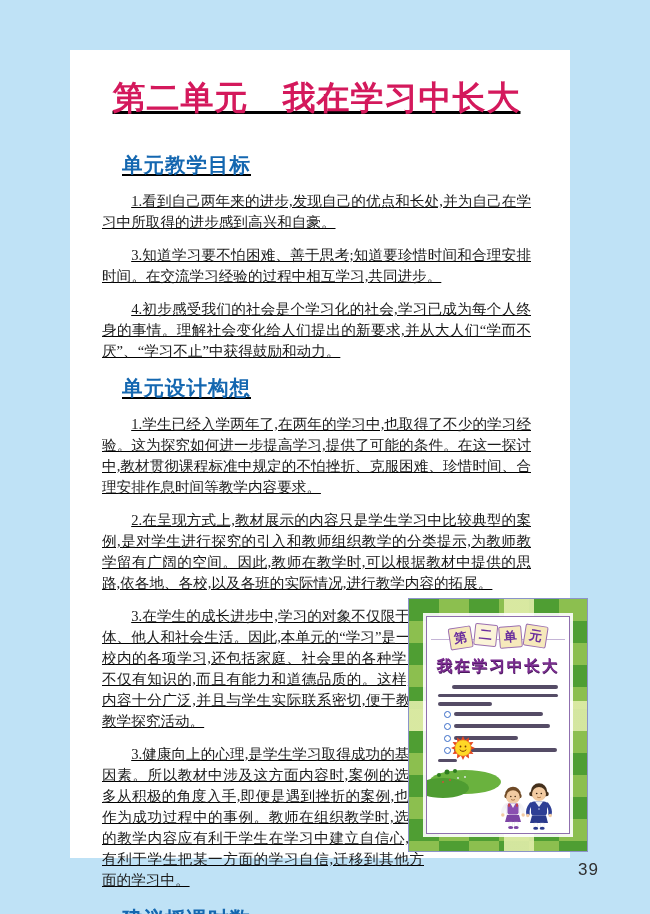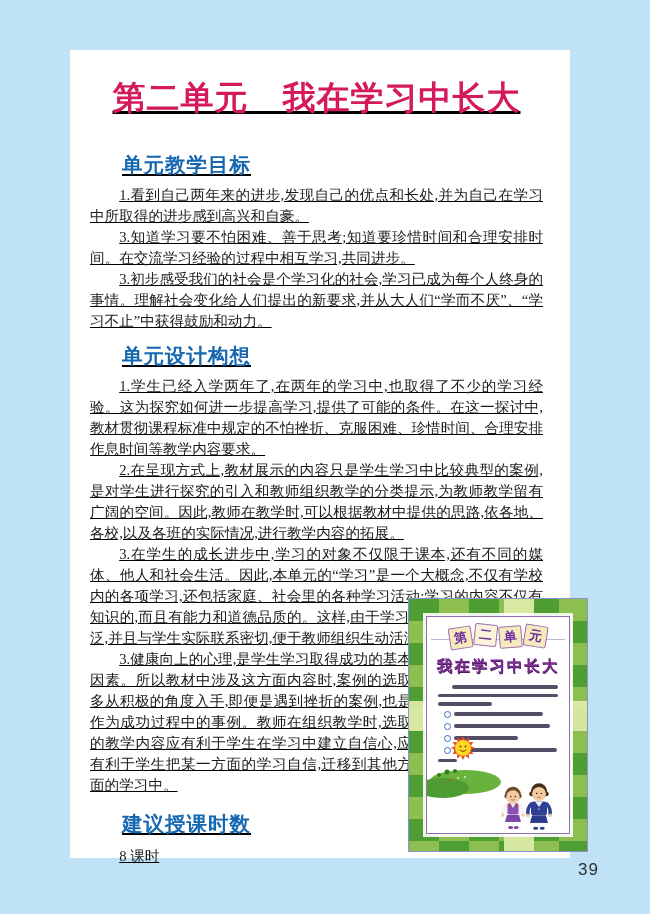--- a/index.html
+++ b/index.html
@@ -21,21 +21,21 @@
     font-family:"Liberation Serif", serif;
   }
   .sec-heading{
     margin:14px 0 6px 32px;
     font-family:"Liberation Sans", sans-serif;
     font-size:20.5px;font-weight:bold;letter-spacing:1px;
     color:#1467b0;
   }
   .sec-heading.first{margin-top:30px;}
   p.body{
-    margin:0;font-size:14.6px;line-height:21px;color:#1a1a1a;
+    margin:12px;font-size:14.6px;line-height:21px;color:#1a1a1a;
     text-indent:2em;text-align:justify;
   }
   p.body.narrow{width:322px;}
   p.hours{margin:8px 0 0 0;font-size:14.6px;line-height:21px;color:#1a1a1a;text-indent:2em;}
   
   .figure-box{
     position:absolute;left:338px;top:548px;width:180px;height:254px;
     border:1px solid #8b93c9;box-sizing:border-box;
     background:
       repeating-linear-gradient(0deg, rgba(223,236,168,0) 0 120px, rgba(223,236,168,.92) 120px 150px, rgba(223,236,168,0) 150px 254px),
@@ -93,21 +93,21 @@
 <body>
 
 <div class="sheet">
   <div class="content">
 
     <h1 class="unit-title">第二单元　我在学习中长大</h1>
 
     <h2 class="sec-heading first">单元教学目标</h2>
     <p class="body">1.看到自己两年来的进步,发现自己的优点和长处,并为自己在学习中所取得的进步感到高兴和自豪。</p>
     <p class="body">3.知道学习要不怕困难、善于思考;知道要珍惜时间和合理安排时间。在交流学习经验的过程中相互学习,共同进步。</p>
-    <p class="body">3.初步感受我们的社会是个学习化的社会,学习已成为每个人终身的事情。理解社会变化给人们提出的新要求,并从大人们“学而不厌”、“学习不止”中获得鼓励和动力。</p>
+    <p class="body">4.初步感受我们的社会是个学习化的社会,学习已成为每个人终身的事情。理解社会变化给人们提出的新要求,并从大人们“学而不厌”、“学习不止”中获得鼓励和动力。</p>
 
     <h2 class="sec-heading" style="margin-top:10px;">单元设计构想</h2>
     <p class="body">1.学生已经入学两年了,在两年的学习中,也取得了不少的学习经验。这为探究如何进一步提高学习,提供了可能的条件。在这一探讨中,教材贯彻课程标准中规定的不怕挫折、克服困难、珍惜时间、合理安排作息时间等教学内容要求。</p>
     <p class="body">2.在呈现方式上,教材展示的内容只是学生学习中比较典型的案例,是对学生进行探究的引入和教师组织教学的分类提示,为教师教学留有广阔的空间。因此,教师在教学时,可以根据教材中提供的思路,依各地、各校,以及各班的实际情况,进行教学内容的拓展。</p>
     <p class="body">3.在学生的成长进步中,学习的对象不仅限于课本,还有不同的媒体、他人和社会生活。因此,本单元的“学习”是一个大概念,不仅有学校内的各项学习,还包括家庭、社会里的各种学习活动;学习的内容不仅有知识的,而且有能力和道德品质的。这样,由于学习所涉及的内容十分广泛,并且与学生实际联系密切,便于教师组织生动活泼的教学探究活动。</p>
     <p class="body narrow">3.健康向上的心理,是学生学习取得成功的基本因素。所以教材中涉及这方面内容时,案例的选取多从积极的角度入手,即便是遇到挫折的案例,也是作为成功过程中的事例。教师在组织教学时,选取的教学内容应有利于学生在学习中建立自信心,应有利于学生把某一方面的学习自信,迁移到其他方面的学习中。</p>
 
     <h2 class="sec-heading" style="">建议授课时数</h2>
     <p class="hours">8 课时</p>
   </div>

